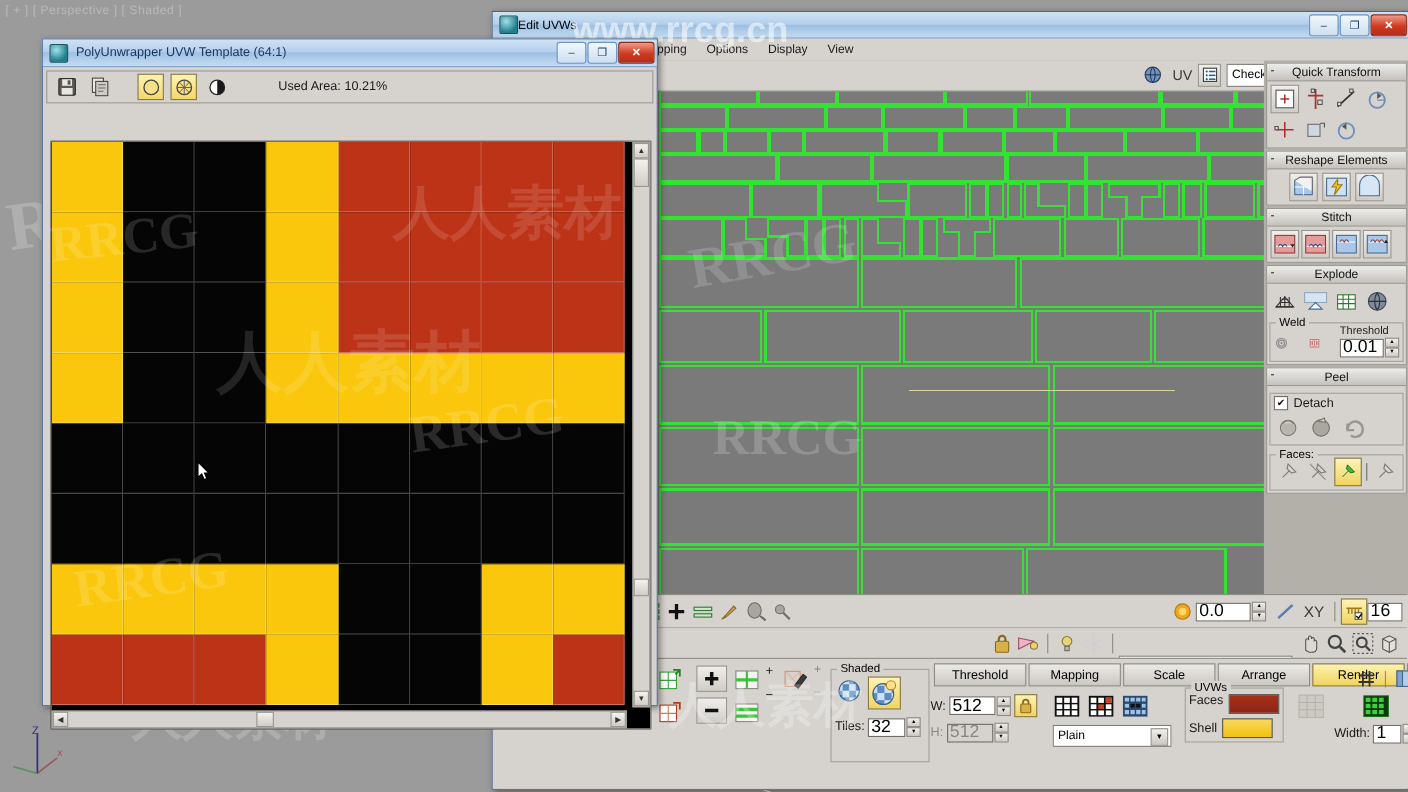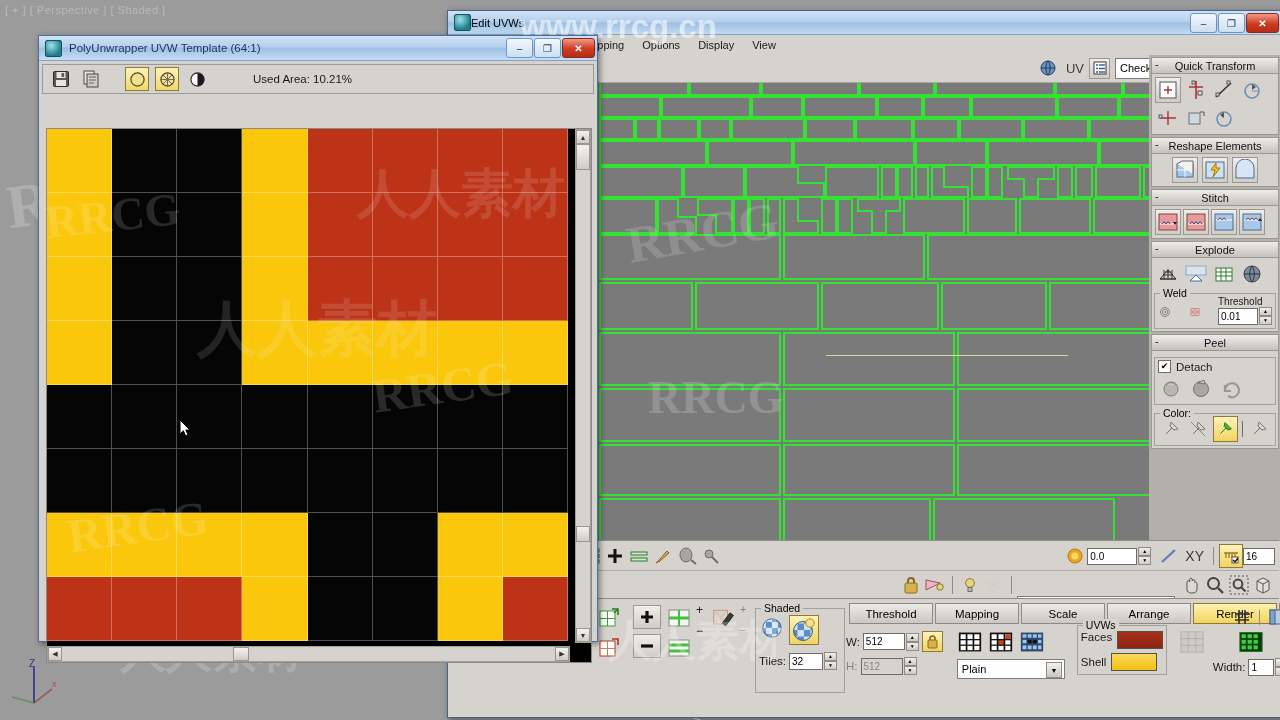--- a/index.html
+++ b/index.html
@@ -83,21 +83,21 @@
                 font-size:11px;color:#111;position:relative;}
   .rollout-head .minus{position:absolute;left:3px;top:0;font-size:11px;}
   .rollout-body{padding:3px;display:flex;flex-wrap:wrap;gap:3px;align-items:center;}
   .tool-ico{width:24px;height:24px;border:1px solid #9b9892;background:linear-gradient(to bottom,#f0eeeb,#d0cdc7);
             display:flex;align-items:center;justify-content:center;overflow:hidden;}
   .tool-ico.flat{border-color:transparent;background:transparent;}
   .tool-ico.sel{border:1px solid #8a7a3c;background:linear-gradient(to bottom,#fdf3b8,#f1d461);}
   .groupbox{border:1px solid #a4a19b;margin:3px 2px 2px 2px;padding:2px 3px 3px 3px;position:relative;}
   .groupbox > .gb-label{position:absolute;top:-7px;left:5px;background:#d6d3ce;padding:0 3px;font-size:10.5px;}
   .spin{display:inline-flex;align-items:center;}
-  .spin input{width:34px;height:15px;font-size:10px;border:1px solid #6f6c67;background:#fff;padding:0 2px;
+  .spin input{width:34px;height:15px;font-size:16px;border:1px solid #6f6c67;background:#fff;padding:0 2px;
               font-family:"Liberation Sans",sans-serif;}
   .spin .spbtns{display:flex;flex-direction:column;margin-left:1px;}
   .spin .spbtns div{width:11px;height:7px;border:1px solid #8f8c86;
        background:linear-gradient(to bottom,#f1efec,#cdcac4);font-size:5px;line-height:6px;text-align:center;}
 
   
   #eu-bottom1{position:absolute;left:0;bottom:146px;width:831px;height:30px;background:#d6d3ce;
               border-top:1px solid #8f8c86;display:flex;align-items:center;}
   #eu-bottom2{position:absolute;left:0;bottom:118px;width:831px;height:28px;background:#d6d3ce;
               border-top:1px solid #b0ada7;display:flex;align-items:center;}
@@ -515,21 +515,21 @@
           </span>
           <span class="tool-ico flat">
             <svg width="24" height="24" viewBox="0 0 24 24">
                 <path d="M6 14 a7 7 0 1 1 3 6" fill="none" stroke="#9a9791" stroke-width="2.2"></path>
                 <path d="M6 9 v6 h6" fill="none" stroke="#9a9791" stroke-width="2.2"></path>
               </svg>
           </span>
         </div>
       </div>
       <div class="groupbox" style="margin-top:8px;">
-        <span class="gb-label">Color:</span>
+        <span class="gb-label">Faces:</span>
         <div style="display:flex;align-items:center;gap:2px;">
           <span class="tool-ico flat">
             <svg width="22" height="22" viewBox="0 0 22 22">
                 <path d="M6 16 l6 -6 M11 4 l7 7 -4 1 -4 -4z" fill="#d8d5cf" stroke="#7a776f"></path>
               </svg>
           </span>
           <span class="tool-ico flat">
             <svg width="22" height="22" viewBox="0 0 22 22">
                 <path d="M6 16 l6 -6 M11 4 l7 7 -4 1 -4 -4z" fill="#d8d5cf" stroke="#7a776f"></path>
                 <path d="M4 4 l14 14" stroke="#8a8780"></path>

